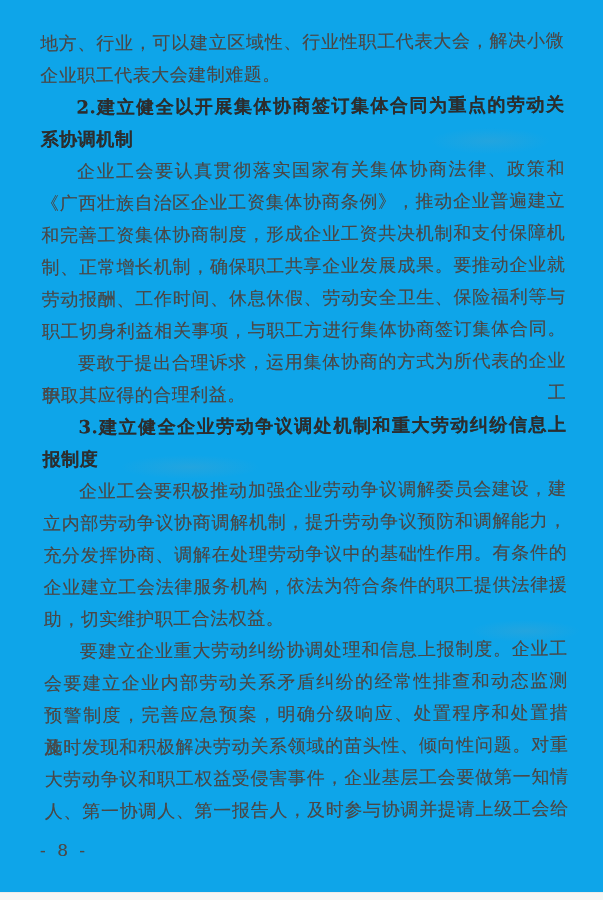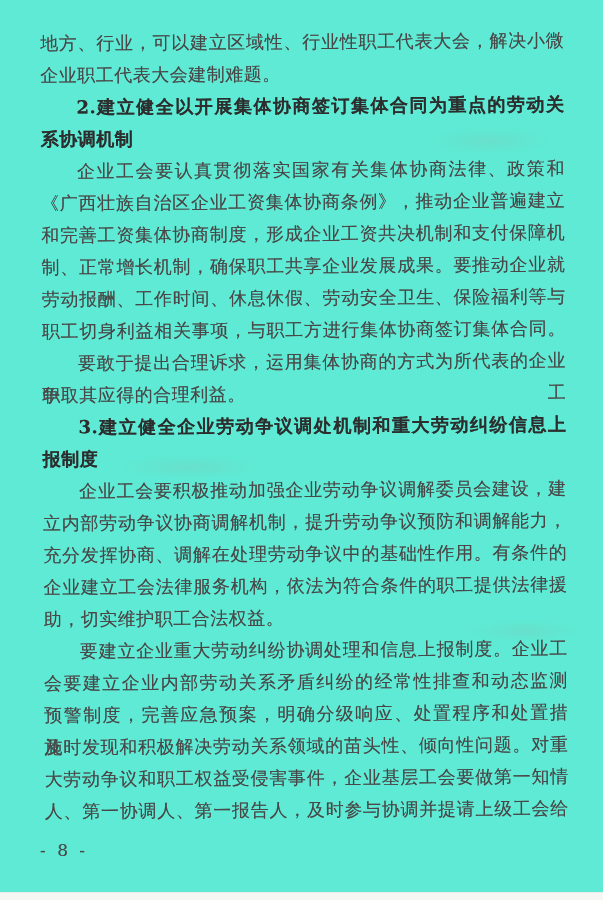--- a/index.html
+++ b/index.html
@@ -7,21 +7,21 @@
     padding: 0;
     width: 603px;
     height: 900px;
     background: #fdfdfc;
     overflow: hidden;
   }
   .page {
     position: relative;
     width: 603px;
     height: 900px;
-    background: #5eead4;
+    background: #0ea5e9;
     font-family: "DejaVu Serif", "Liberation Serif", serif;
   }
   .content {
     position: absolute;
     left: 40px;
     top: 26px;
     width: 524px;
     transform: rotate(-0.35deg);
     transform-origin: 50% 0;
   }

